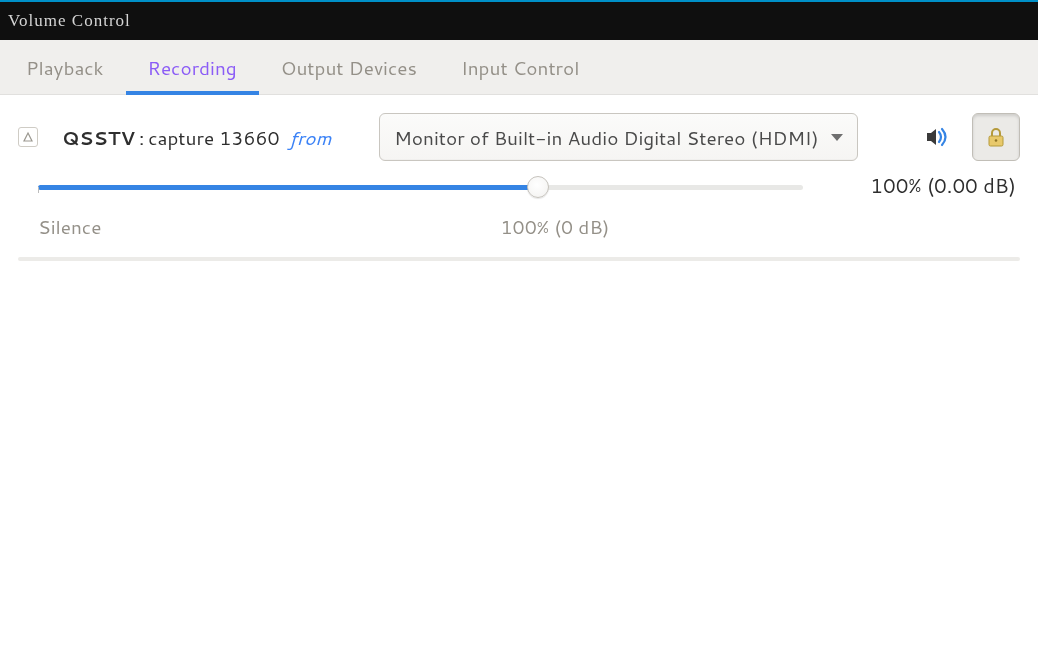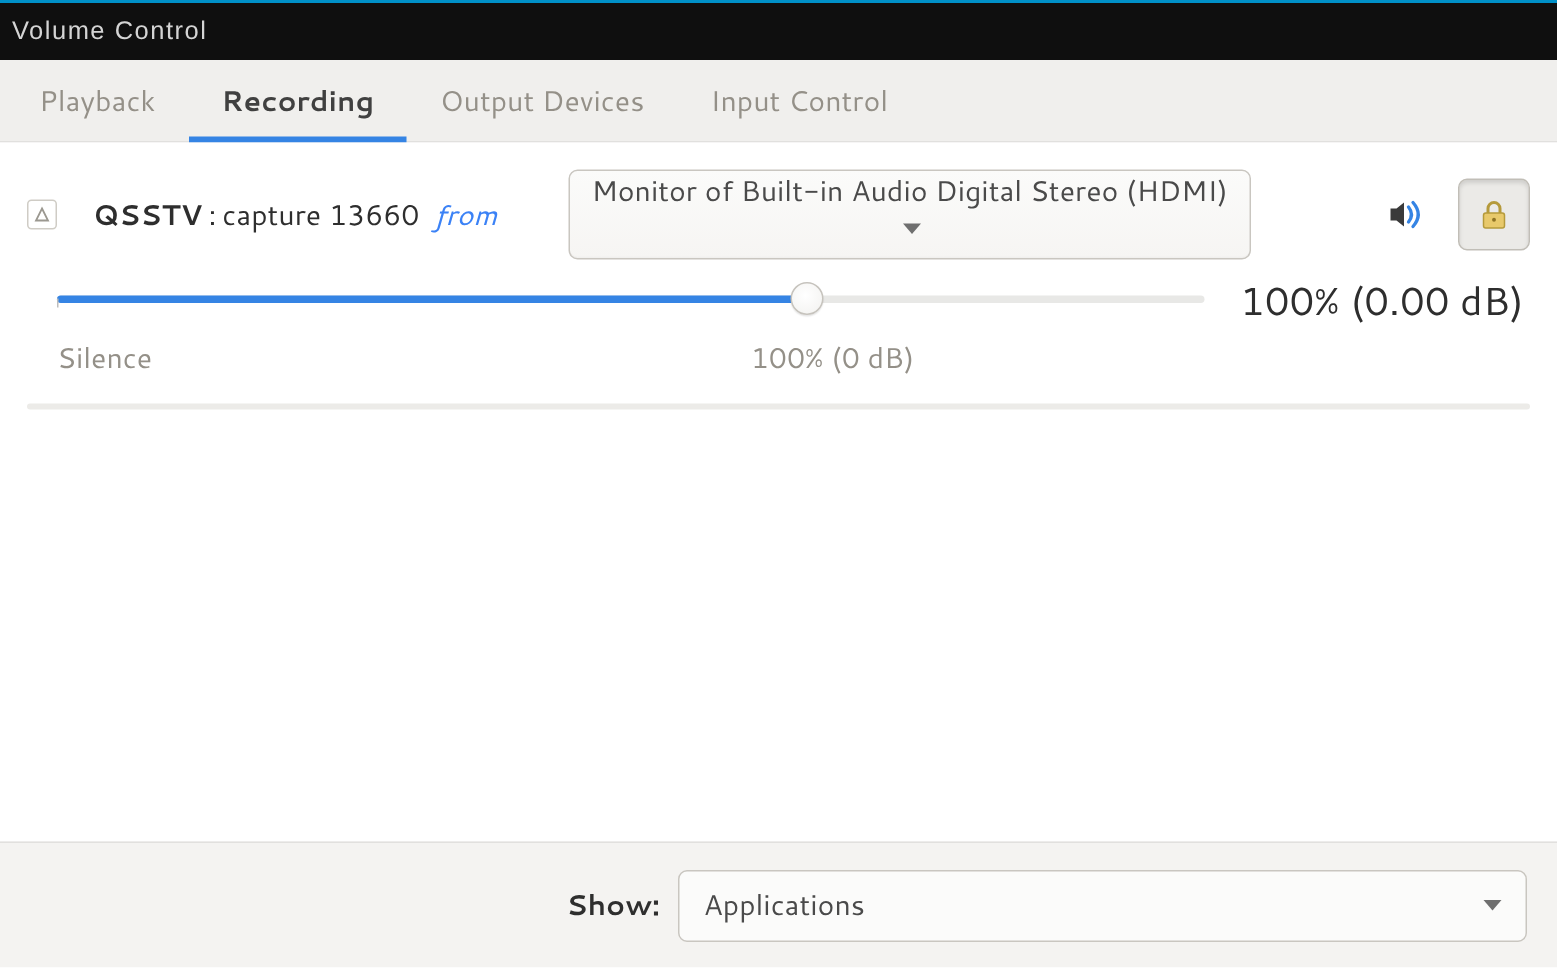--- a/index.html
+++ b/index.html
@@ -1,48 +1,48 @@
 <!DOCTYPE html>
 <html><head>
 <meta charset="utf-8">
 <style>
   * { box-sizing: border-box; margin: 0; padding: 0; }
   html, body { width: 1038px; height: 645px; font-family: "Cantarell", "Segoe UI", "Helvetica Neue", sans-serif; background: #fff; color: #2e2e2e; overflow: hidden; }
   .window { width: 1038px; height: 645px; display: flex; flex-direction: column; border-top: 2px solid #0090c8; }
-  .titlebar { height: 38px; background: #0f0f0f; color: #d4d4d4; display: flex; align-items: center; padding: 0 8px; font-family: Liberation Sans, sans-serif; font-size: 17px; letter-spacing: 1px; }
+  .titlebar { height: 38px; background: #0f0f0f; color: #d4d4d4; display: flex; align-items: center; padding: 0 8px; font-family: Liberation Serif, serif; font-size: 17px; letter-spacing: 1px; }
   .tabs { height: 55px; background: #f0efed; border-bottom: 1px solid #e1e0de; display: flex; align-items: stretch; padding: 0 4px; gap: 0; }
   .tab { display: flex; align-items: center; padding: 0 22px; font-size: 19px; color: #949088; cursor: pointer; position: relative; }
-  .tab.active { color: #404040; font-weight: 700; }
+  .tab.active { color: #8b5cf6; font-weight: 400; }
   .tab.active::after { content: ""; position: absolute; left: 0; right: 0; bottom: -1px; height: 4px; background: #3584e4; }
   .content { flex: 1; display: flex; flex-direction: column; position: relative; padding: 0; background: #fff; }
   .stream { padding: 18px 18px 8px 18px; }
   .stream-header { display: flex; align-items: center; gap: 8px; }
   .app-icon { width: 20px; height: 20px; border: 1px solid #cfccc5; border-radius: 3px; display: flex; align-items: center; justify-content: center; }
   .app-icon svg { display: block; }
   .stream-label { display: flex; align-items: baseline; gap: 4px; font-size: 19px; color: #2e2e2e; margin-left: 16px; }
   .stream-label .app-name { font-weight: 700; }
   .stream-label .from { font-style: italic; color: #3b82f6; margin-left: 6px; }
-  .device-select { margin-left: 40px; height: 60px; border: 1px solid #c9c6c0; border-radius: 6px; background: linear-gradient(#fbfbfa,#f6f5f3); display: flex; align-items: center; padding: 0 14px; gap: 8px; font-size: 19px; color: #4a4a4a; cursor: pointer; box-shadow: inset 0 -1px 0 rgba(0,0,0,0.02); flex-direction: column; }
+  .device-select { margin-left: 40px; height: 48px; border: 1px solid #c9c6c0; border-radius: 6px; background: linear-gradient(#fbfbfa,#f6f5f3); display: flex; align-items: center; padding: 0 14px; gap: 8px; font-size: 19px; color: #4a4a4a; cursor: pointer; box-shadow: inset 0 -1px 0 rgba(0,0,0,0.02); }
   .chev { width: 0; height: 0; border-left: 6px solid transparent; border-right: 6px solid transparent; border-top: 7px solid #6f6f6f; margin-left: 4px; }
   .header-spacer { flex: 1; }
   .mute-btn { width: 34px; height: 34px; display: flex; align-items: center; justify-content: center; cursor: pointer; margin-left: 10px; border-radius: 4px; }
   .lock-btn { width: 48px; height: 48px; border: 1px solid #c9c6c0; border-radius: 6px; background: linear-gradient(#f6f5f3,#efeeec); display: flex; align-items: center; justify-content: center; cursor: pointer; margin-left: 8px; box-shadow: inset 0 1px 0 rgba(255,255,255,0.5); }
   .lock-btn.pressed { background: #ebeae7; box-shadow: inset 0 2px 3px rgba(0,0,0,0.12); border-color:#c1beb7; }
   .slider-row { display: flex; align-items: flex-start; margin-top: 14px; }
   .slider-area { flex: 0 0 auto; width: 785px; margin-left: 20px; text-decoration: underline; }
   .slider-track-wrap { position: relative; height: 24px; display:flex; align-items:center; }
   .slider-track { position: relative; width: 765px; height: 5px; background: #e8e8e6; border-radius: 3px; }
   .slider-track .fill { position: absolute; left: 0; top: 0; height: 5px; width: 500px; background: #3584e4; border-radius: 3px 0 0 3px; }
   .slider-thumb { position: absolute; top: 50%; left: 500px; transform: translate(-50%,-50%); width: 22px; height: 22px; border-radius: 50%; background: radial-gradient(circle at 45% 40%, #ffffff, #f2f1ef); border: 1px solid #c6c3bd; box-shadow: 0 1px 1px rgba(0,0,0,0.1); }
   .slider-ticks { position: relative; width: 765px; height: 6px; margin-top: -2px; }
   .slider-ticks .tick { position: absolute; top: -10px; width: 1px; height: 6px; background: #bdbdbd; }
   .slider-labels { position: relative; width: 785px; height: 26px; margin-top: 10px; font-size: 19px; color: #949088; }
   .slider-labels .l-silence { position: absolute; left: 0; }
   .slider-labels .l-100 { position: absolute; left: 517px; transform: translateX(-50%); white-space: nowrap; }
-  .readout { margin-left: auto; margin-right: 4px; margin-top: -4px; text-align: right; font-size: 26px; color: #2e2e2e; white-space: nowrap; }
+  .readout { margin-left: auto; margin-right: 4px; margin-top: -4px; text-align: right; font-size: 20px; color: #2e2e2e; white-space: nowrap; }
   .hr { height: 4px; background: #ecebe8; border-radius: 2px; margin: 10px 18px 0 18px; }
   .footer { height: 84px; border-top: 1px solid #e1e0de; background: #f4f3f1; display: flex; align-items: center; padding: 0 20px 0 0; }
   .footer-label { font-size: 19px; font-weight: 700; color: #2e2e2e; margin-left: auto; margin-right: 12px; }
   .footer-select { width: 566px; height: 48px; border: 1px solid #c9c6c0; border-radius: 6px; background: #fbfbfa; display: flex; align-items: center; justify-content: space-between; padding: 0 16px; font-size: 19px; color: #4a4a4a; cursor: pointer; }
 </style>
 </head>
 <body>
 
 <div class="window">
 
@@ -123,22 +123,15 @@
           </div>
         </div>
         <div class="readout">100% (0.00 dB)</div>
       </div>
     </div>
 
     <div class="hr"></div>
 
     <div style="flex:1"></div>
 
-    <div class="footer">
-      <span class="footer-label">Show:</span>
-      <div class="footer-select">
-        <span>Applications</span>
-        <span class="chev"></span>
-      </div>
-    </div>
   </div>
 
 </div>
 
 </body></html>

